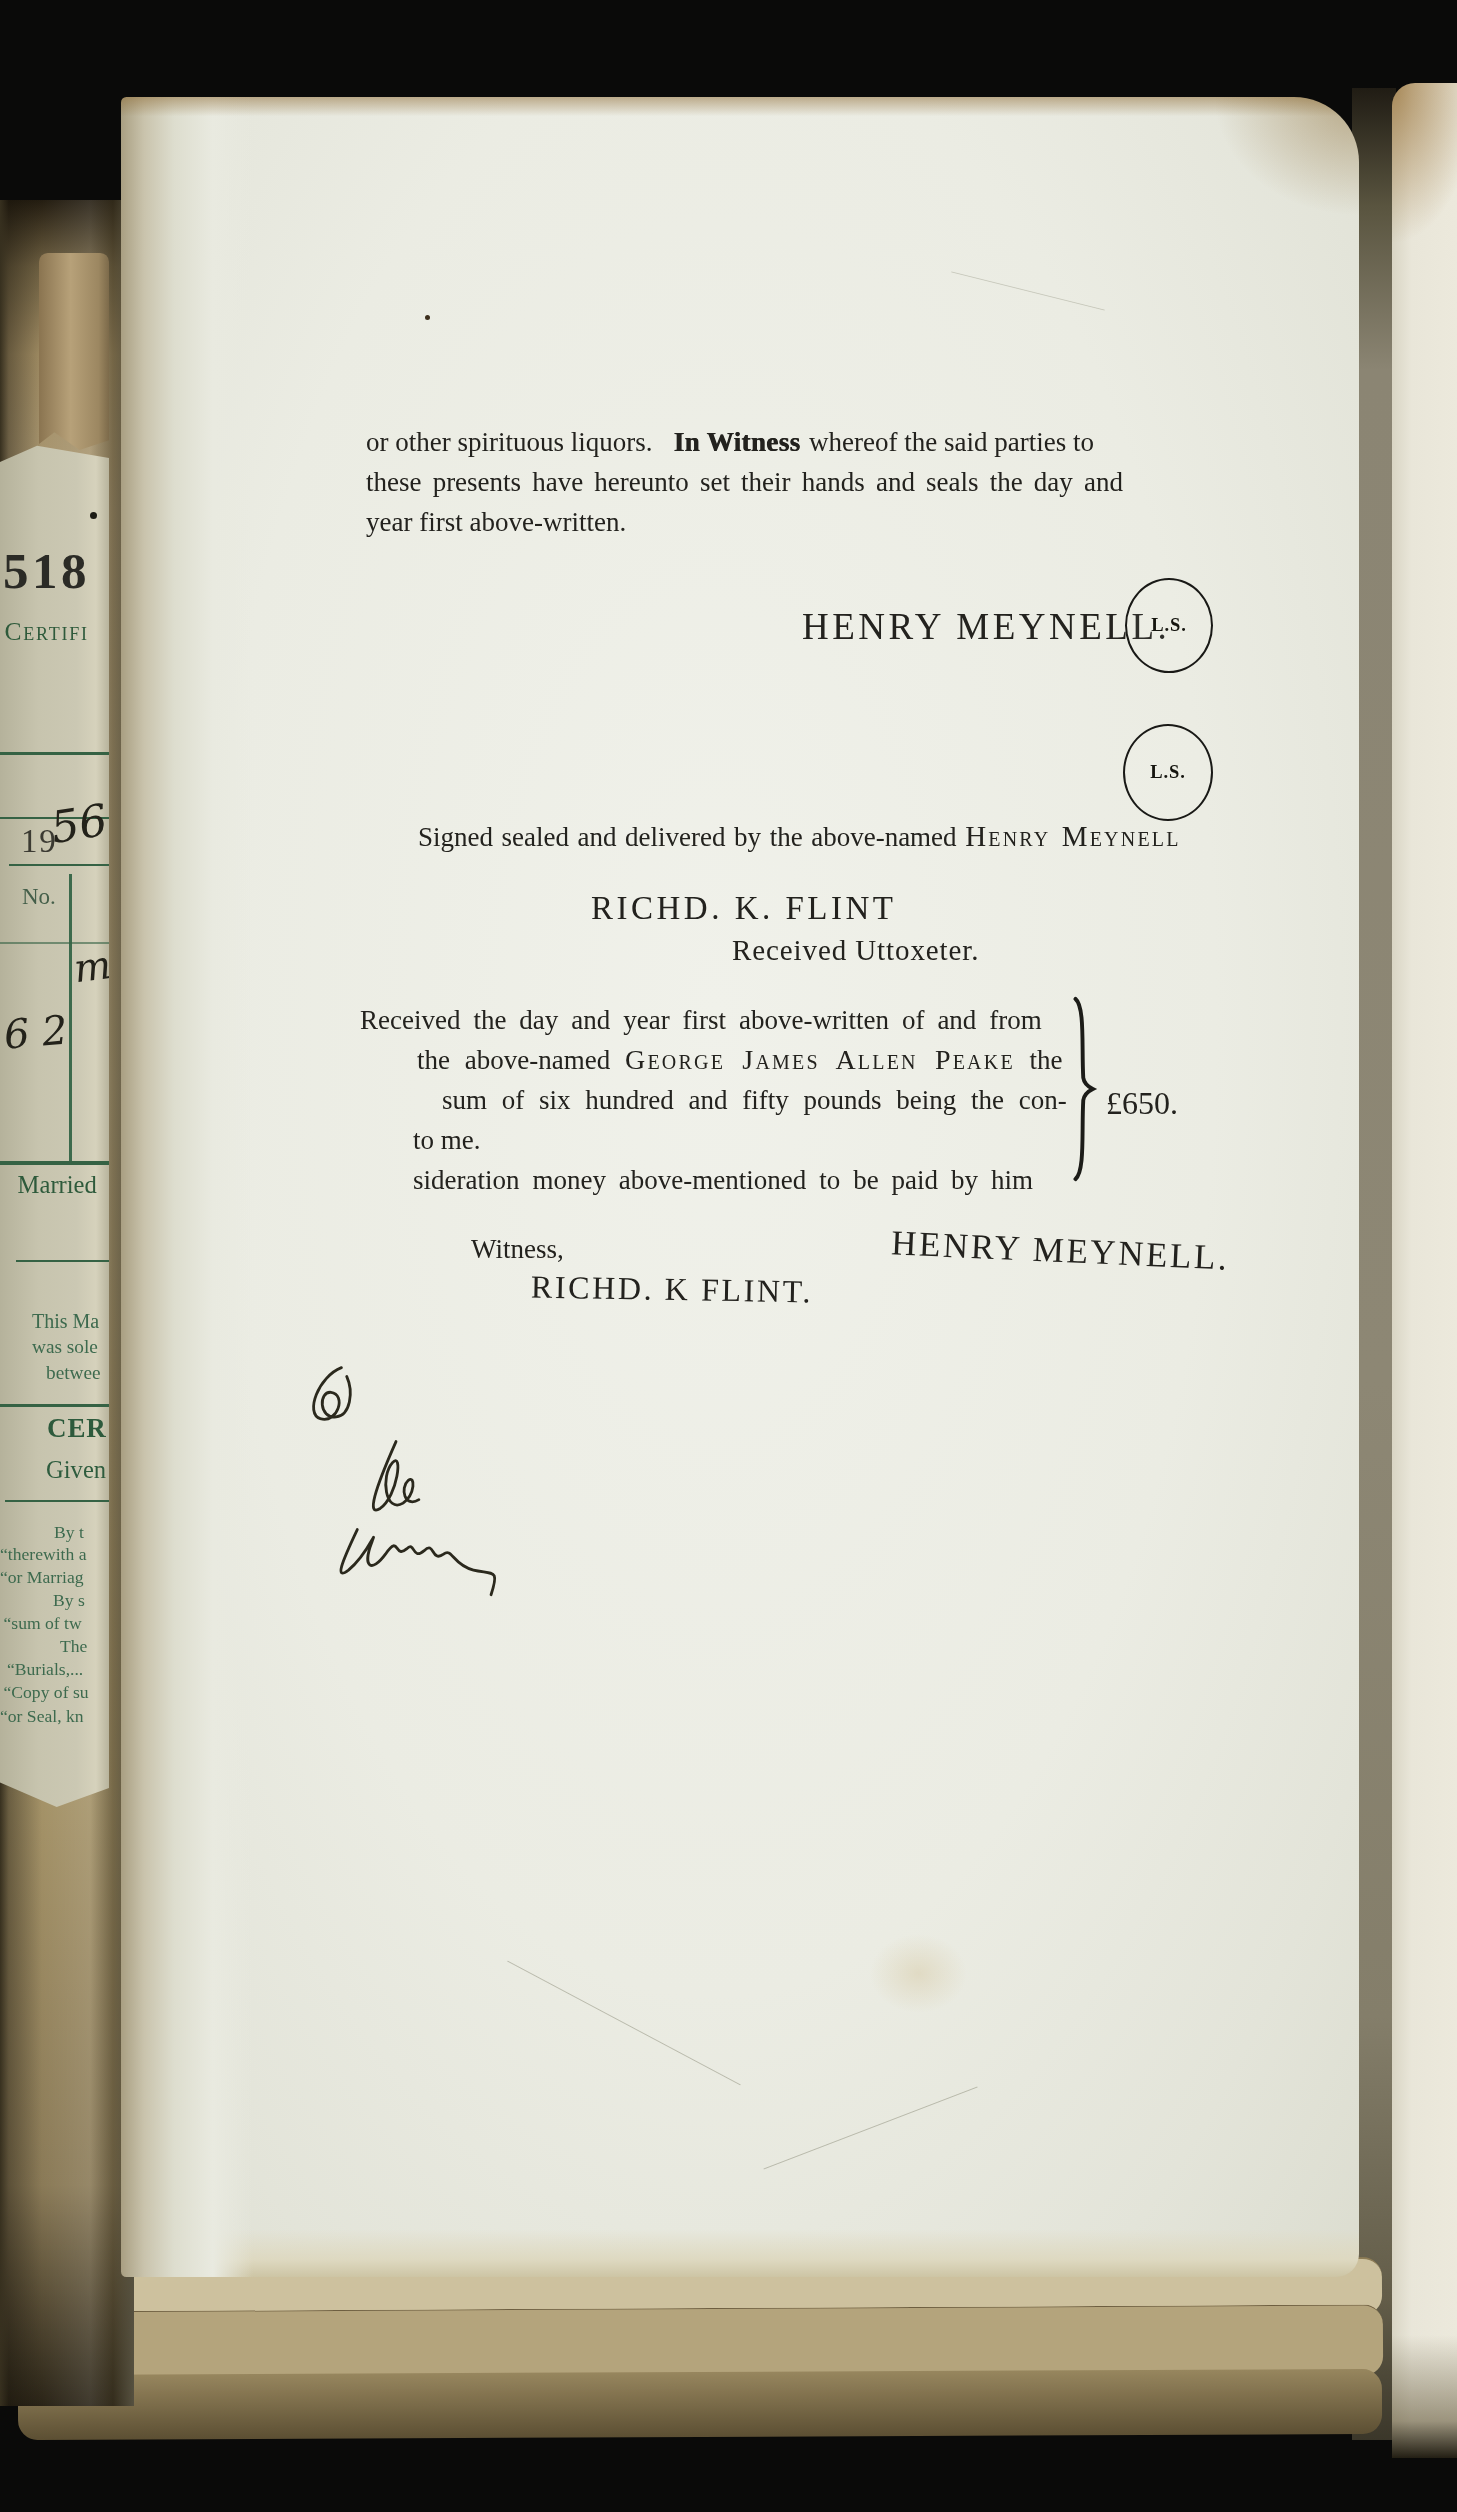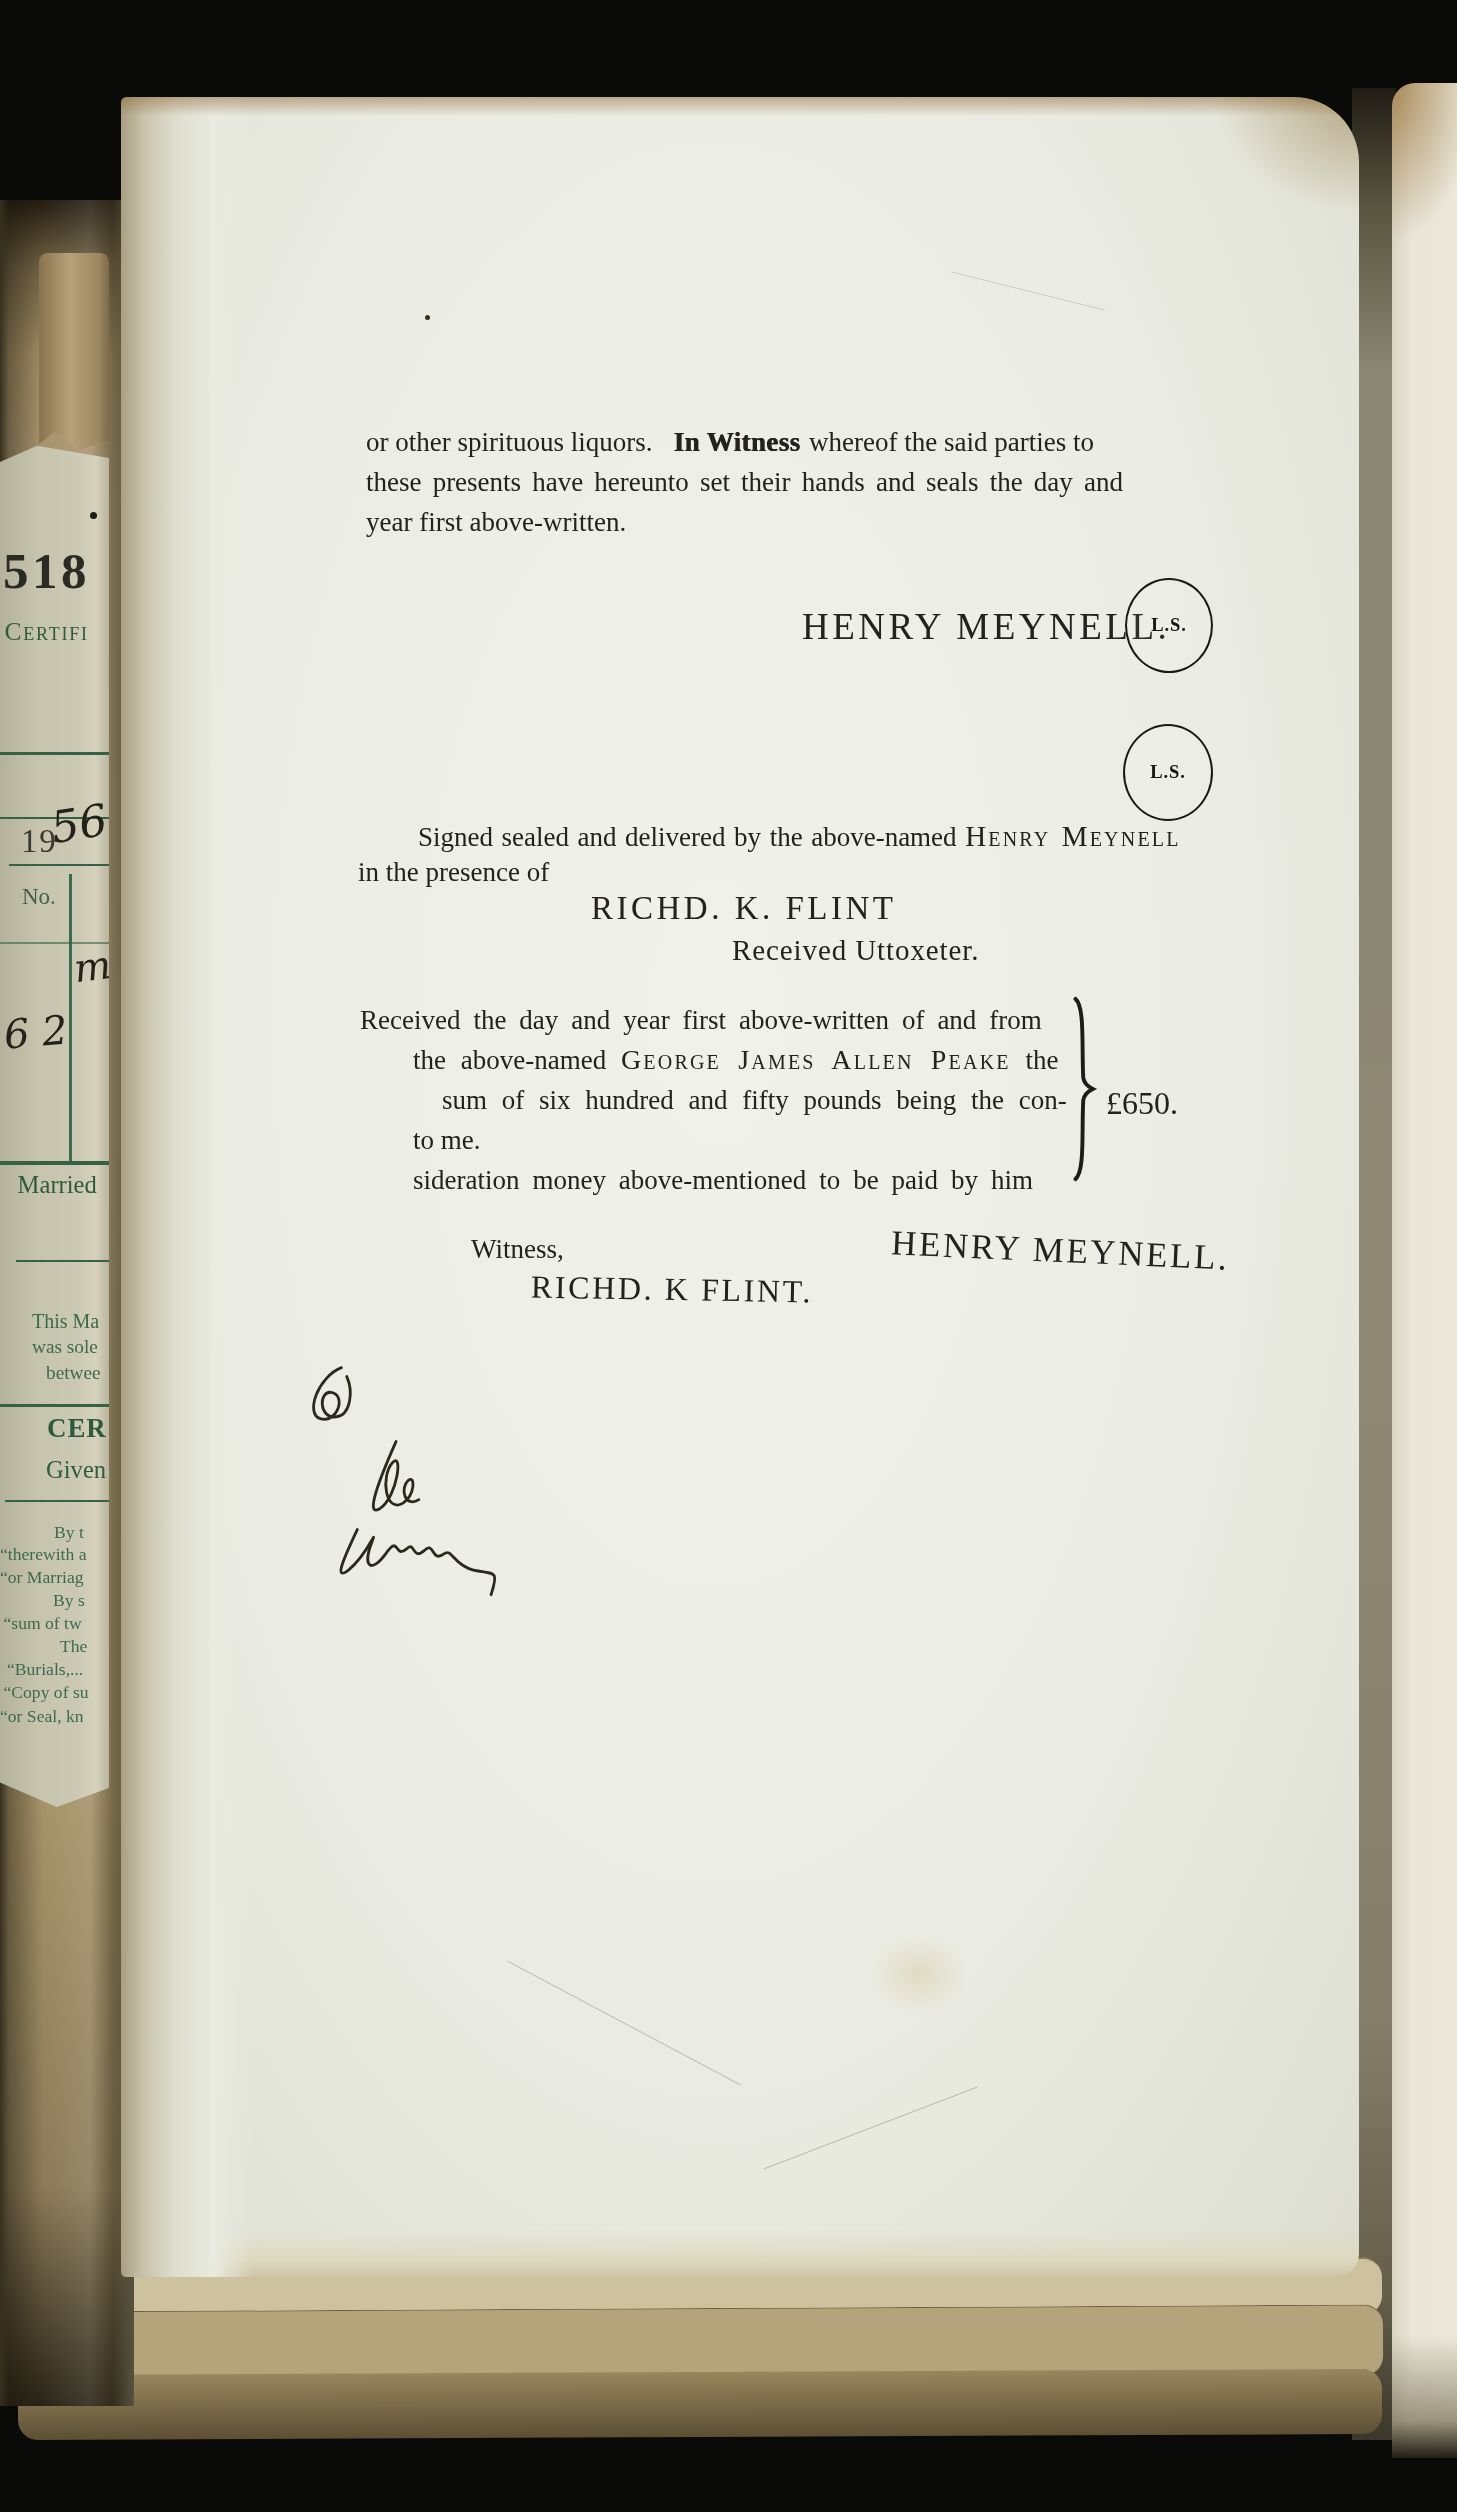--- a/index.html
+++ b/index.html
@@ -65,21 +65,21 @@
         font-family:"DejaVu Serif","Liberation Serif",serif;}
 
   
   .deed{color:#23221e;white-space:nowrap;}
   .fs31{font-size:27px;line-height:40px;}
   .gothic{font-weight:bold;letter-spacing:0.4px;margin-left:21px;margin-right:8.8px;
           text-shadow:0.7px 0 0 currentColor;}
   .sc{font-variant:small-caps;letter-spacing:2.2px;}
   .seal{border:2.6px solid #191916;border-radius:50%;display:flex;align-items:center;justify-content:center;
         font-weight:bold;font-size:18.5px;letter-spacing:0.9px;color:#15150f;background:rgba(255,255,255,.06);}
-  .ws5{word-spacing:4.4px;} .ws7{word-spacing:6.2px;} .ws9{word-spacing:8px;} .ws2{word-spacing:1.8px;}
+  .ws5{word-spacing:4.4px;} .ws7{word-spacing:6.2px;} .ws9{word-spacing:8px;text-align:center;} .ws2{word-spacing:1.8px;}
   .sl{display:block;white-space:nowrap;}
 </style>
 </head>
 <body>
 
 <div class="scene">
 
   <div class="abs gap-strip"></div>
   <div class="abs next-page"></div>
 
@@ -152,21 +152,20 @@
 
   <div class="abs seal" style="left:1125px;top:578px;width:84px;height:91px;">
       <span>L.S.</span>
     </div>
   <div class="abs seal" style="left:1123px;top:724px;width:86px;height:93px;">
       <span>L.S.</span>
     </div>
 
   <div class="abs deed fs31" style="left:358px;top:819px;line-height:35px;">
     <span class="sl ws2" style="margin-left:60px;"><span>Signed sealed and delivered by the above-named </span><span class="sc" style="font-size:29px;">Henry Meynell</span></span>
-    <span class="sl">in the presence of</span>
   </div>
 
   <div class="abs deed" style="left:591px;top:890px;font-size:33px;letter-spacing:3.5px;">RICHD. K. FLINT</div>
   <div class="abs deed" style="left:732px;top:934px;font-size:29px;letter-spacing:0.9px;">Received Uttoxeter.</div>
 
   <div class="abs deed fs31" style="left:360px;top:1000px;">
     <span class="sl ws7">Received the day and year first above-written of and from</span>
     <span class="sl ws9" style="margin-left:53px;"><span>the above-named </span><span class="sc" style="font-size:28px;">George James Allen Peake</span><span> the</span></span>
     <span class="sl ws9" style="margin-left:82px;">sum of six hundred and fifty pounds being the con-</span>
     <span class="sl" style="margin-left:53px;">to me.</span>

